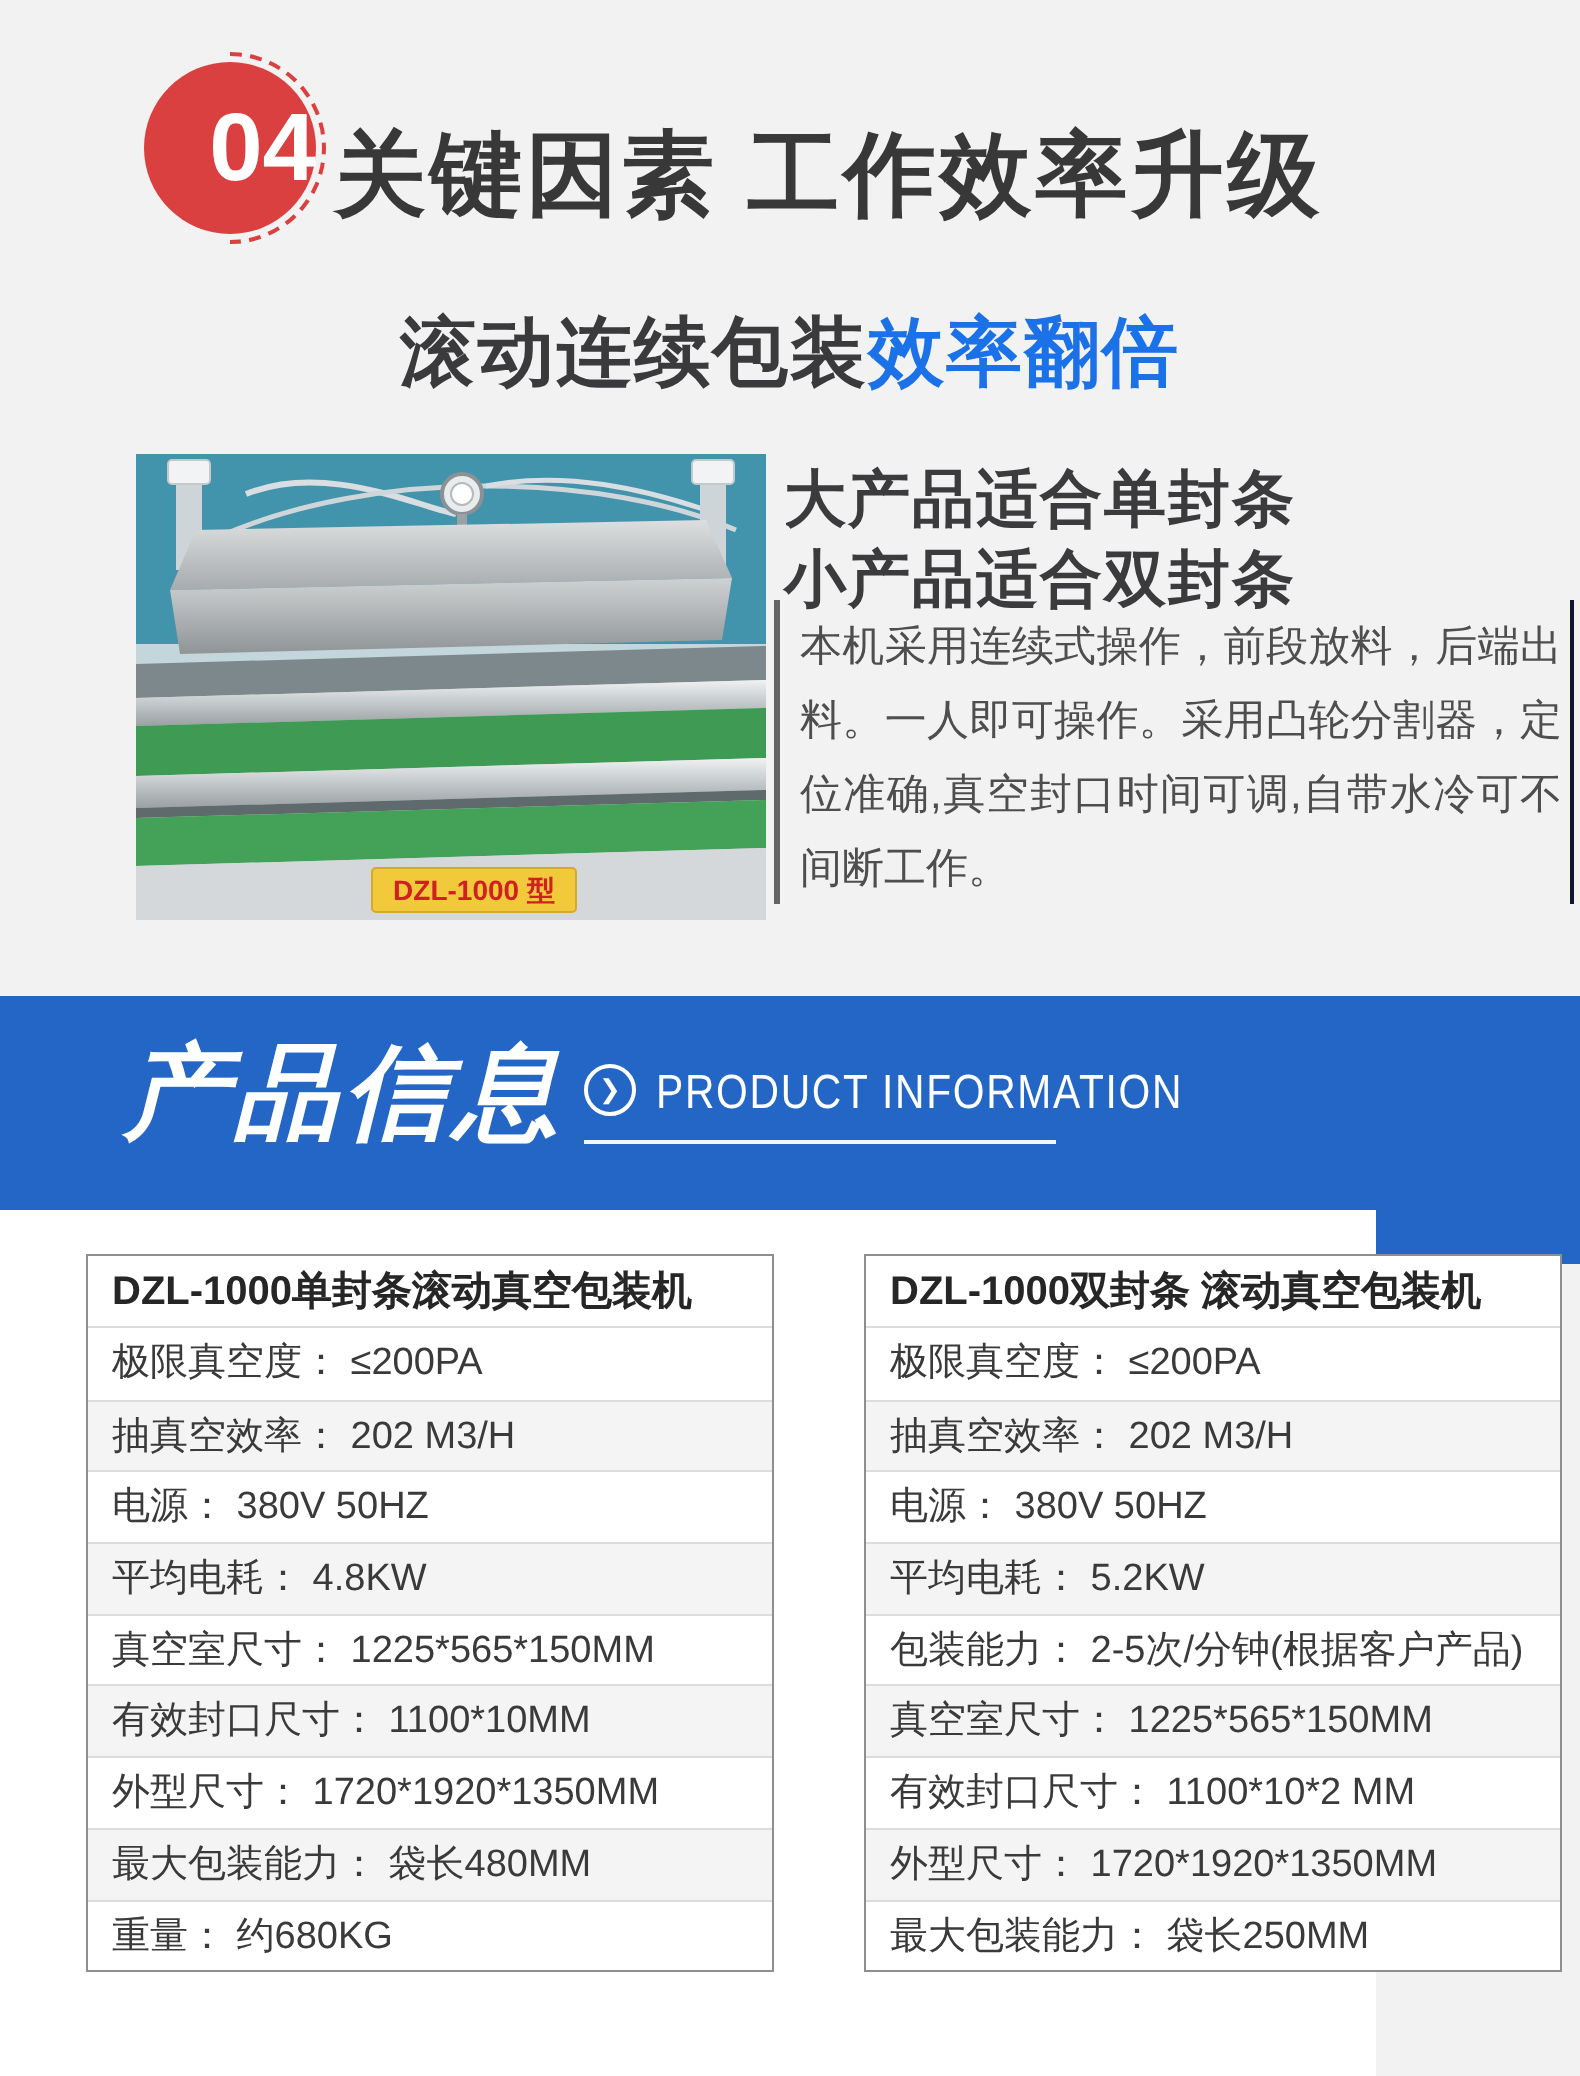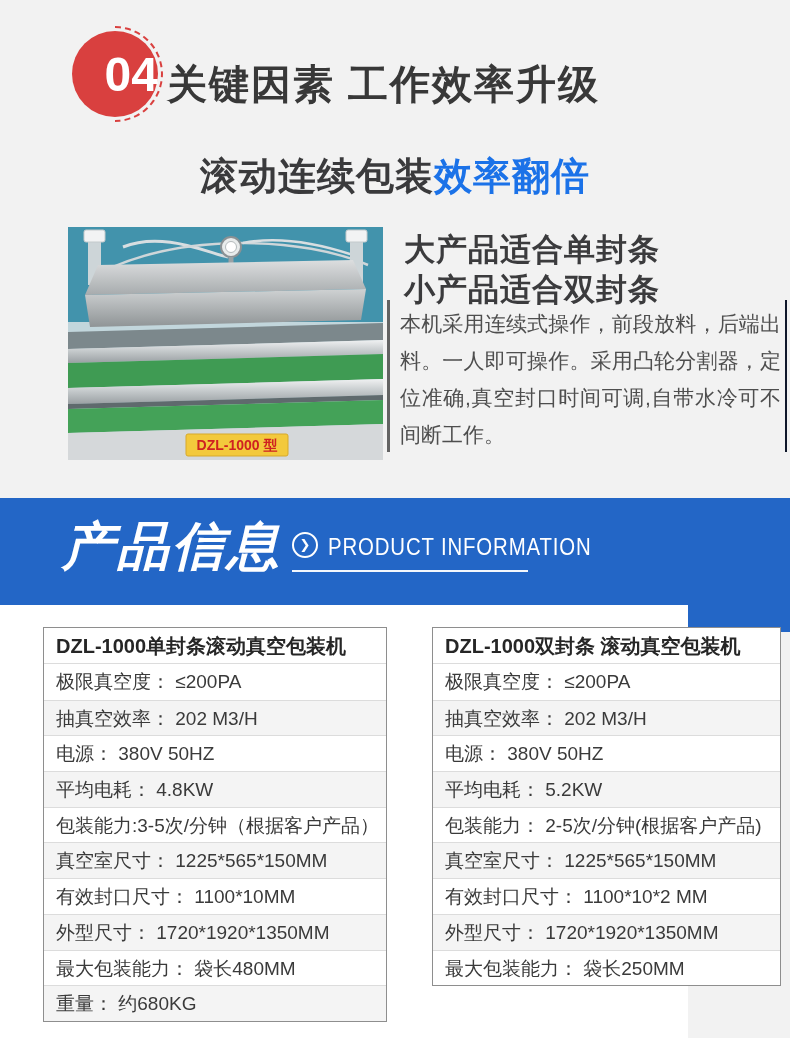--- a/index.html
+++ b/index.html
@@ -12,28 +12,28 @@
   }
   *{margin:0;padding:0;box-sizing:border-box;}
   body{font-family:"Liberation Sans","DejaVu Sans",sans-serif;background:#888;}
   .page{position:relative;width:790px;height:1038px;background:var(--page-bg,#f2f2f2);overflow:hidden;margin:0 auto;}
 
   
   .badge{position:absolute;left:72px;top:31px;width:86px;height:86px;background:var(--accent-red,#d9403f);
          border-radius:50%;color:#fff;font-size:48px;font-weight:bold;display:flex;align-items:center;justify-content:flex-end;}
   .badge::after{content:"";position:absolute;inset:-5px;border:2px dashed var(--accent-red,#d9403f);border-radius:50%;
          clip-path:polygon(50% 0,100% 0,100% 100%,50% 100%);}
-  .main-title{position:absolute;left:167px;top:57px;font-size:40px;font-weight:800;color:#383838;letter-spacing:2px;white-space:nowrap;}
+  .main-title{position:absolute;left:167px;top:57px;font-size:46px;font-weight:800;color:#383838;letter-spacing:2px;white-space:nowrap;}
   .subtitle{position:absolute;left:0;top:151px;width:100%;text-align:center;font-size:38px;font-weight:bold;letter-spacing:1px;white-space:nowrap;}
   .subtitle .dark{color:#3a3a3c;}
   .subtitle .blue{color:var(--accent-blue-text,#1b72e8);}
 
   
   .machine-photo{position:absolute;left:68px;top:227px;width:315px;height:233px;display:block;}
-  .feature-heading{position:absolute;left:392px;top:230px;font-size:31px;font-weight:bold;color:#3b3b3d;line-height:40px;letter-spacing:1px;white-space:nowrap;margin-left:12px;}
+  .feature-heading{position:absolute;left:392px;top:230px;font-size:31px;font-weight:bold;color:#3b3b3d;line-height:40px;letter-spacing:1px;white-space:nowrap;}
   .desc-box{position:absolute;left:387px;top:300px;width:400px;height:152px;
             border-left:3px solid #636363;border-right:2px solid #0f172a;padding:5px 4px 0 10px;}
   .desc-text{font-size:21px;color:#4e4e4e;line-height:37px;text-align:justify;}
 
   
   .banner{position:absolute;left:0;top:498px;width:790px;height:134px;background:var(--accent-blue-banner,#2366c6);}
   .banner-cn{position:absolute;left:62px;top:14px;font-size:52px;font-weight:bold;font-style:italic;color:#fff;letter-spacing:3px;white-space:nowrap;}
   .banner-icon{position:absolute;left:292px;top:34px;width:26px;height:26px;border:2px solid #fff;border-radius:50%;
                color:#fff;font-size:13px;line-height:22px;text-align:center;font-weight:bold;}
   .banner-en{position:absolute;left:328px;top:35px;font-size:24px;color:#fff;letter-spacing:1px;white-space:nowrap;
@@ -124,21 +124,20 @@
 
   <div class="tables-section">
 
     <div class="spec-table left">
       <div class="spec-header">DZL-1000单封条滚动真空包装机</div>
       <div class="spec-rows">
         <div class="spec-row">极限真空度： ≤200PA</div>
         <div class="spec-row">抽真空效率： 202 M3/H</div>
         <div class="spec-row">电源： 380V 50HZ</div>
         <div class="spec-row">平均电耗： 4.8KW</div>
-        <div class="spec-row">包装能力:3-5次/分钟（根据客户产品）</div>
         <div class="spec-row">真空室尺寸： 1225*565*150MM</div>
         <div class="spec-row">有效封口尺寸： 1100*10MM</div>
         <div class="spec-row">外型尺寸： 1720*1920*1350MM</div>
         <div class="spec-row">最大包装能力： 袋长480MM</div>
         <div class="spec-row">重量： 约680KG</div>
       </div>
     </div>
 
     <div class="spec-table right">
       <div class="spec-header">DZL-1000双封条 滚动真空包装机</div>

